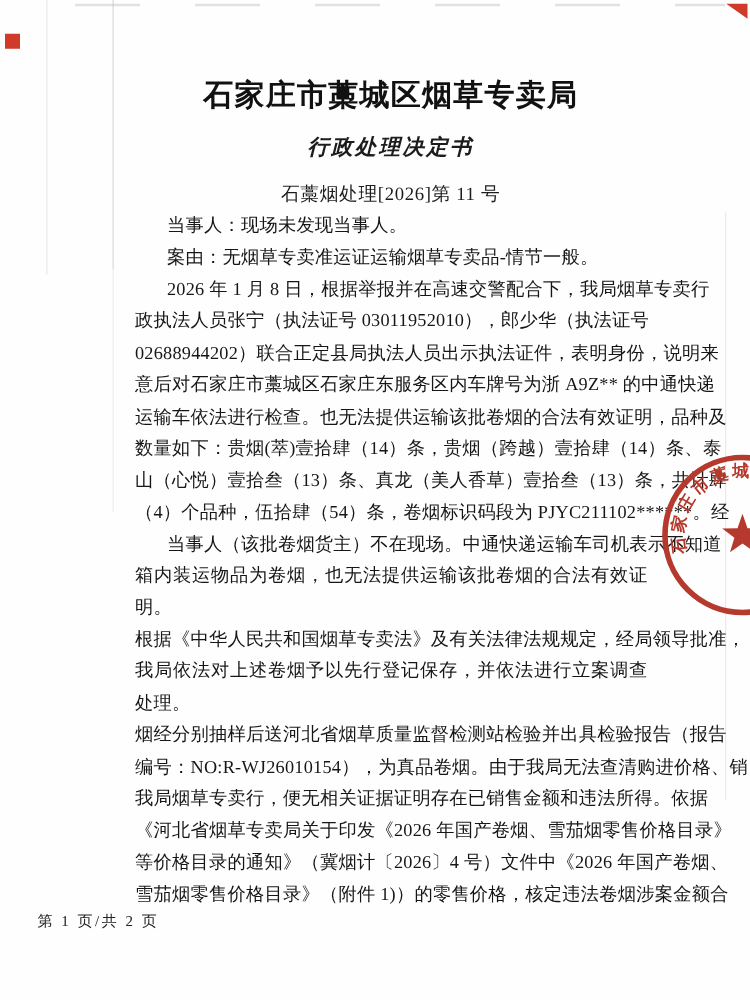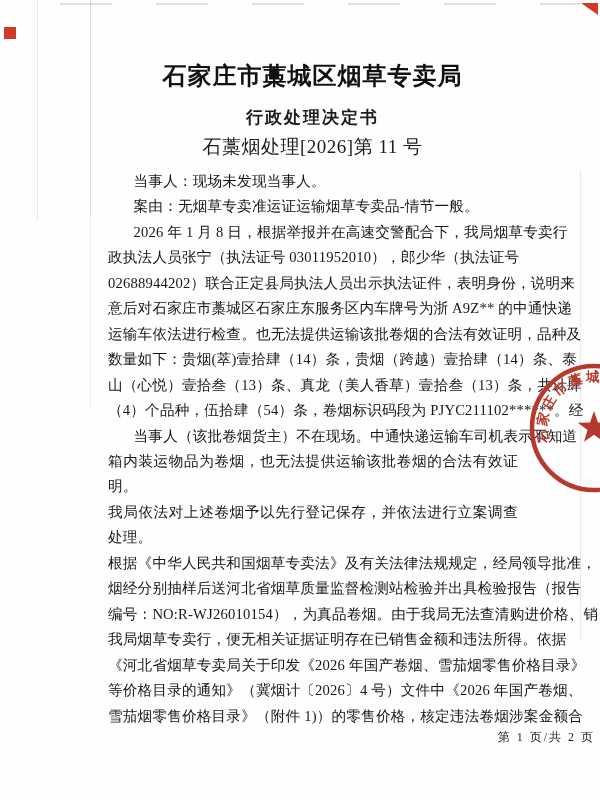--- a/index.html
+++ b/index.html
@@ -45,41 +45,41 @@
     background:var(--mark-color);
   }
   .mark-tr{
     position:absolute;right:2px;top:3px;width:0;height:0;
     border-top:12px solid var(--mark-color);
     border-left:17px solid transparent;
   }
   
   .headcol{position:absolute;left:30px;width:565px;text-align:center;}
   .title{top:60px;font-size:24px;font-weight:bold;letter-spacing:1px;color:#111;}
-  .subtitle{top:106px;font-size:17px;font-weight:bold;letter-spacing:2px;}
-  .docnum{top:134px;font-size:19px;letter-spacing:.5px;}
+  .subtitle{top:106px;font-size:17px;font-weight:bold;letter-spacing:2px;font-style:italic;}
+  .docnum{top:146px;font-size:15px;letter-spacing:.5px;}
   
   .doc-body{
     position:absolute;left:108px;top:169px;width:410px;
     font-size:14.6px;line-height:25.45px;color:#161616;
   }
   .bline{
     width:100%;
     text-align:justify;
     text-align-last:justify;
     text-justify:inter-character;
     white-space:nowrap;
     letter-spacing:.2px;
   }
   .bline.rag{text-align-last:left;white-space:normal;}
   .bline.ind{text-indent:1.75em;}
   
   .footer{
     position:absolute;left:30px;top:729px;width:565px;
-    text-align:right;font-size:12px;letter-spacing:2px;color:#222;
+    text-align:left;font-size:12px;letter-spacing:2px;color:#222;
   }
   
   .seal{
     position:absolute;left:524px;top:358px;width:140px;height:140px;
   }
   .seal circle{fill:none;stroke:var(--seal-color);stroke-width:4.5;}
   .seal text{
     fill:var(--seal-color);
     font-size:13.5px;font-weight:bold;letter-spacing:2.5px;
     font-family:"Liberation Serif","DejaVu Serif",serif;
@@ -108,22 +108,22 @@
     <div class="bline ind">2026 年 1 月 8 日，根据举报并在高速交警配合下，我局烟草专卖行</div>
     <div class="bline">政执法人员张宁（执法证号 03011952010），郎少华（执法证号</div>
     <div class="bline">02688944202）联合正定县局执法人员出示执法证件，表明身份，说明来</div>
     <div class="bline">意后对石家庄市藁城区石家庄东服务区内车牌号为浙 A9Z** 的中通快递</div>
     <div class="bline">运输车依法进行检查。也无法提供运输该批卷烟的合法有效证明，品种及</div>
     <div class="bline">数量如下：贵烟(萃)壹拾肆（14）条，贵烟（跨越）壹拾肆（14）条、泰</div>
     <div class="bline">山（心悦）壹拾叁（13）条、真龙（美人香草）壹拾叁（13）条，共计肆</div>
     <div class="bline">（4）个品种，伍拾肆（54）条，卷烟标识码段为 PJYC211102******。经</div>
     <div class="bline ind">当事人（该批卷烟货主）不在现场。中通快递运输车司机表示不知道</div>
     <div class="bline rag">箱内装运物品为卷烟，也无法提供运输该批卷烟的合法有效证明。</div>
+    <div class="bline">根据《中华人民共和国烟草专卖法》及有关法律法规规定，经局领导批准，</div>
     <div class="bline rag">我局依法对上述卷烟予以先行登记保存，并依法进行立案调查处理。</div>
-    <div class="bline">根据《中华人民共和国烟草专卖法》及有关法律法规规定，经局领导批准，</div>
     <div class="bline">烟经分别抽样后送河北省烟草质量监督检测站检验并出具检验报告（报告</div>
     <div class="bline">编号：NO:R-WJ26010154），为真品卷烟。由于我局无法查清购进价格、销</div>
     <div class="bline">我局烟草专卖行，便无相关证据证明存在已销售金额和违法所得。依据</div>
     <div class="bline">《河北省烟草专卖局关于印发《2026 年国产卷烟、雪茄烟零售价格目录》</div>
     <div class="bline">等价格目录的通知》（冀烟计〔2026〕4 号）文件中《2026 年国产卷烟、</div>
     <div class="bline">雪茄烟零售价格目录》（附件 1)）的零售价格，核定违法卷烟涉案金额合</div>
   </div>
 
 <div class="footer">第 1 页/共 2 页</div>
 

